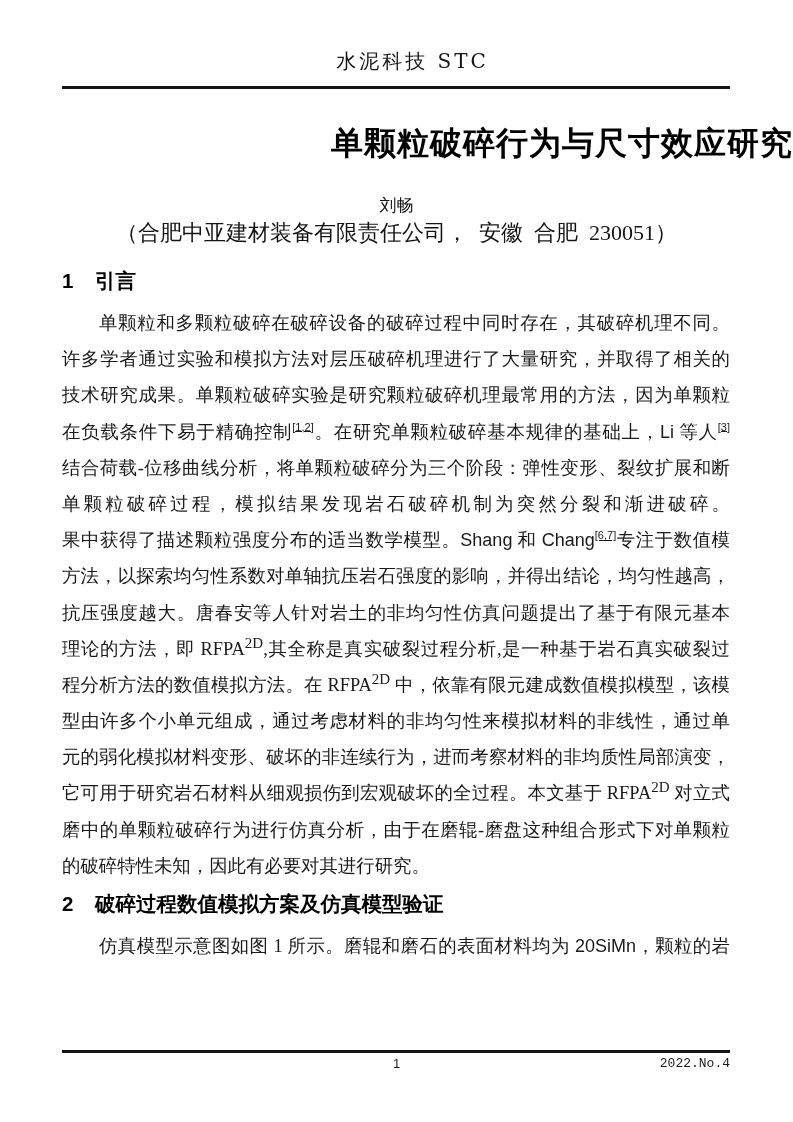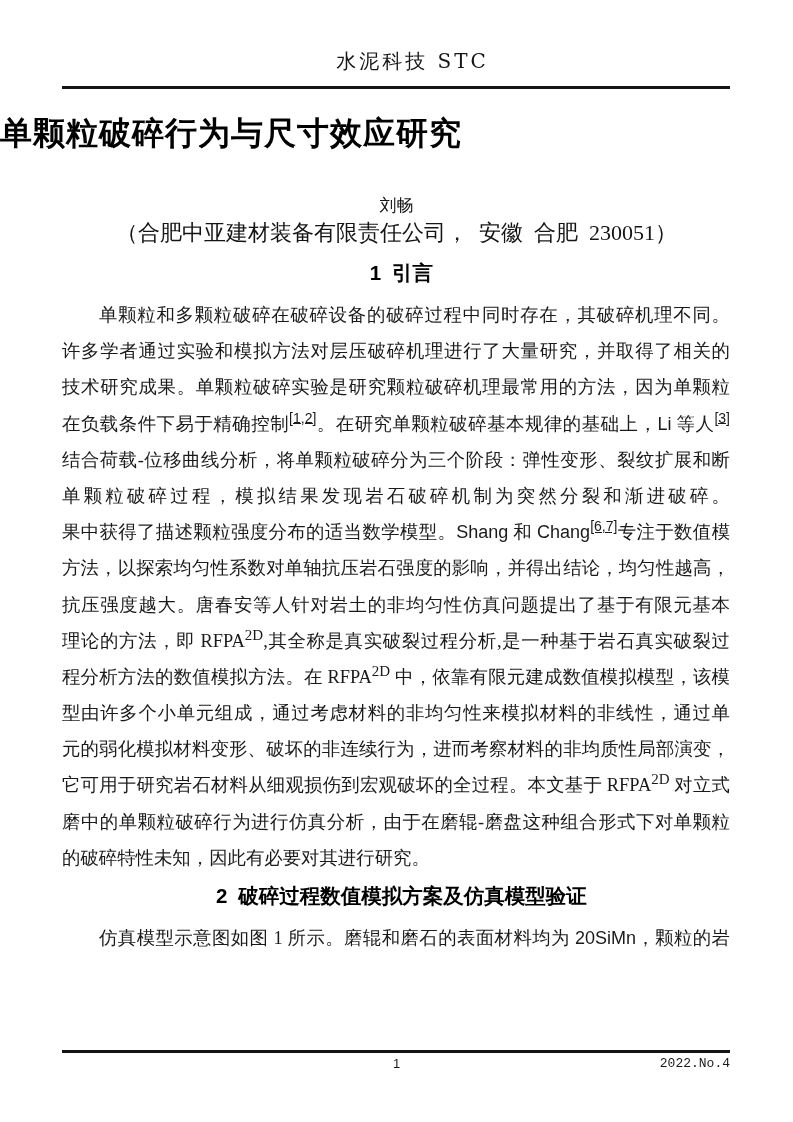--- a/index.html
+++ b/index.html
@@ -24,23 +24,23 @@
   .header-rule, .footer-rule {
     position: absolute;
     left: 62px; width: 668px;
     height: 2.6px;
     background: #141414;
   }
   .header-rule { top: 86px; }
   .footer-rule { top: 1050px; }
   .title {
     position: absolute;
-    top: 112px; left: 0; width: 100%;
+    top: 122px; left: 0; width: 100%;
     margin: 0;
-    text-align: left;
+    text-align: right;
     font-family: "Liberation Sans", "DejaVu Sans", sans-serif;
     font-weight: bold;
     font-size: 32px;
     letter-spacing: 1px;
     color: #000000;
   }
   .author {
     position: absolute;
     top: 194px; left: 0; width: 100%;
     text-align: center;
@@ -58,22 +58,22 @@
   .content {
     position: absolute;
     top: 258px; left: 62px; width: 668px;
   }
   .section-heading {
     font-family: "Liberation Sans", "DejaVu Sans", sans-serif;
     font-weight: bold;
     font-size: 20.5px;
     line-height: 30px;
     color: #000000;
-    margin: 0 0 7px 0;
-    text-align: center;
+    margin: 8px 0 7px 0;
+    text-align: left;
   }
   .section-heading:not(:first-child) { margin-top: 5px; }
   .sec-num { display: inline-block; width: 33px; }
   .bodyline {
     font-size: 18.4px;
     line-height: 36.2px;
     height: 36.2px;
     overflow: hidden;
     text-align: justify;
     text-align-last: justify;
@@ -81,21 +81,21 @@
     color: #1a1a1a;
   }
   .bodyline.indent { padding-left: 37px; margin-top: 9px; }
   .bodyline.lastline { text-align-last: left; }
   .lat {
     font-family: "Liberation Sans", "DejaVu Sans", sans-serif;
     font-size: 18px;
   }
   sup.cite {
     font-family: "Liberation Sans", "DejaVu Sans", sans-serif;
-    font-size: 14px;
+    font-size: 11px;
     line-height: 0;
     text-decoration: underline;
   }
   sup.rom {
     font-family: "Liberation Serif", "DejaVu Serif", serif;
     font-size: 15px;
     line-height: 0;
   }
   .page-number {
     position: absolute;

